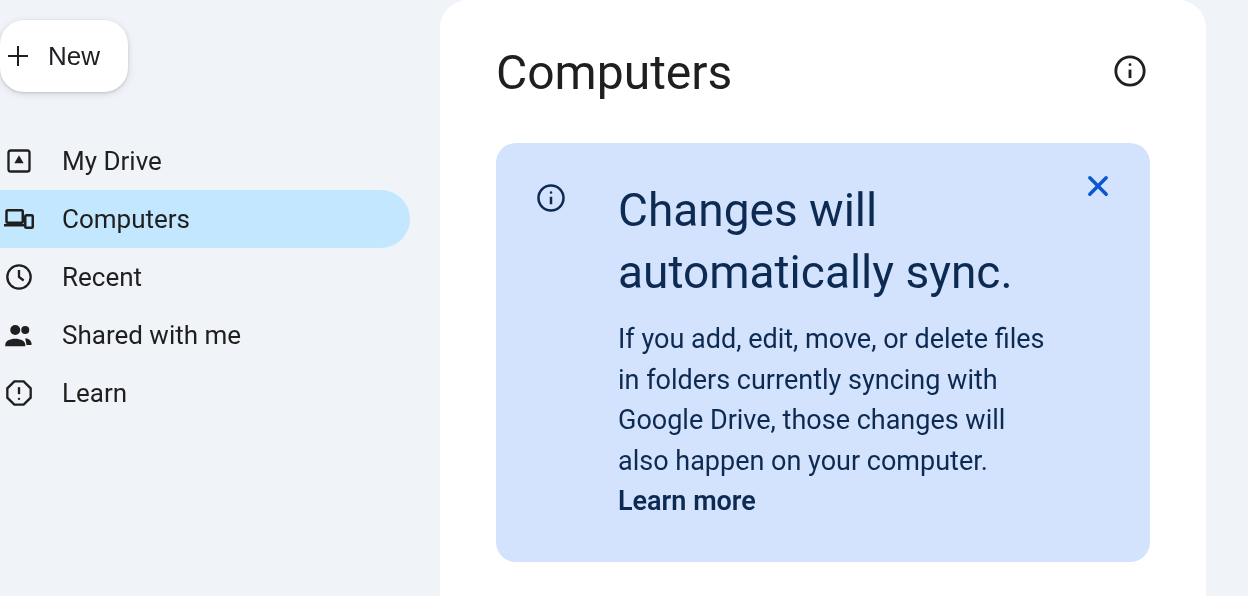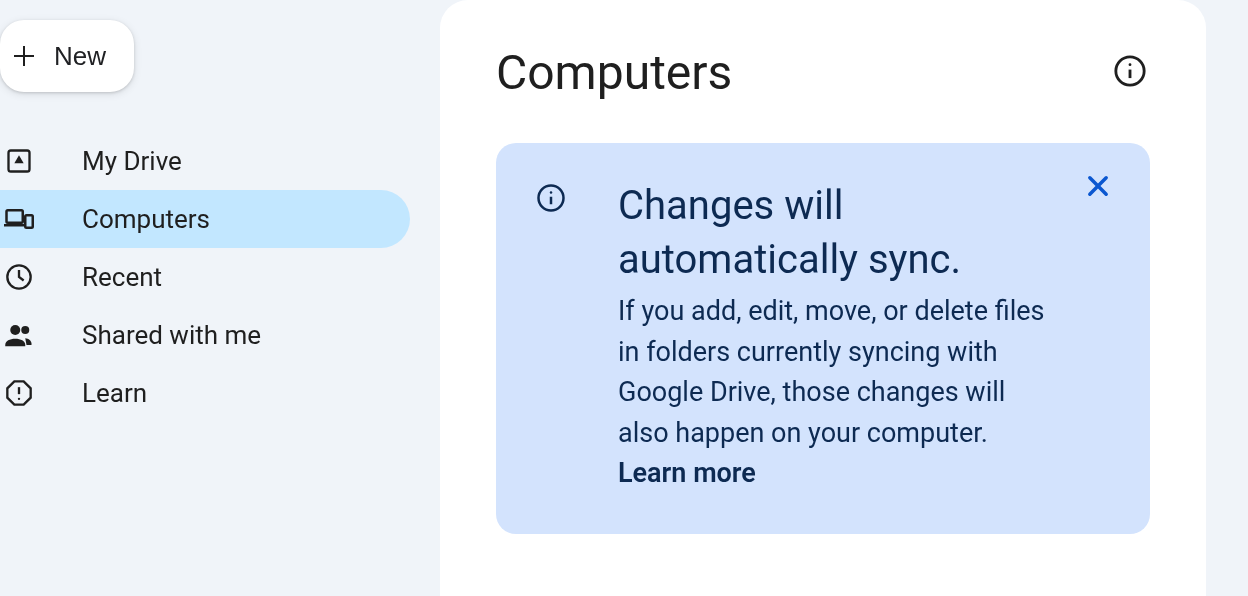--- a/index.html
+++ b/index.html
@@ -19,21 +19,21 @@
       width: 440px;
       padding-top: 20px;
       flex-shrink: 0;
     }
     .new-button {
       display: inline-flex;
       align-items: center;
       background: #fff;
       border: none;
       border-radius: 24px;
-      padding: 18px 28px 18px 6px;
+      padding: 18px 28px 18px 0;
       margin-left: 0;
       box-shadow: 0 1px 3px rgba(0,0,0,0.15), 0 2px 8px rgba(0,0,0,0.1);
       cursor: pointer;
       margin-bottom: 40px;
     }
     .new-button .plus-icon {
       width: 36px;
       height: 36px;
       margin-right: 12px;
       display: flex;
@@ -67,21 +67,20 @@
       margin-right: 28px;
       display: flex;
       align-items: center;
       justify-content: center;
       flex-shrink: 0;
     }
     .nav-label {
       font-size: 26px;
       color: #1f1f1f;
       font-weight: 400;
-      margin-left: 20px;
     }
     .main {
       flex: 1;
       background: #fff;
       border-top-left-radius: 28px;
       border-top-right-radius: 28px;
       margin-top: 0;
       margin-right: 42px;
       padding: 44px 56px;
     }
@@ -118,25 +117,25 @@
       width: 30px;
       height: 30px;
       margin-right: 52px;
       margin-top: 4px;
     }
     .banner-content {
       flex: 1;
       padding-right: 60px;
     }
     .banner-title {
-      font-size: 40px;
+      font-size: 46px;
       font-weight: 400;
       color: #0d2a52;
       line-height: 1.35;
-      margin-bottom: 4px;
+      margin-bottom: 16px;
     }
     .banner-body {
       font-size: 27px;
       color: #0d2a52;
       line-height: 1.5;
     }
     .banner-link {
       color: #0d2a52;
       font-weight: 600;
       cursor: pointer;

